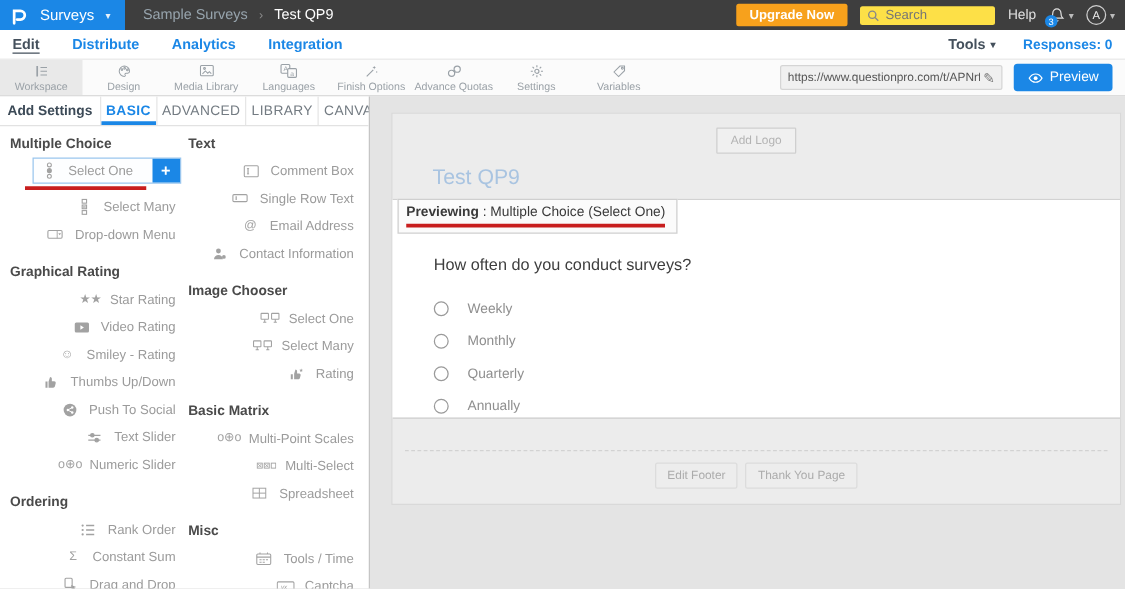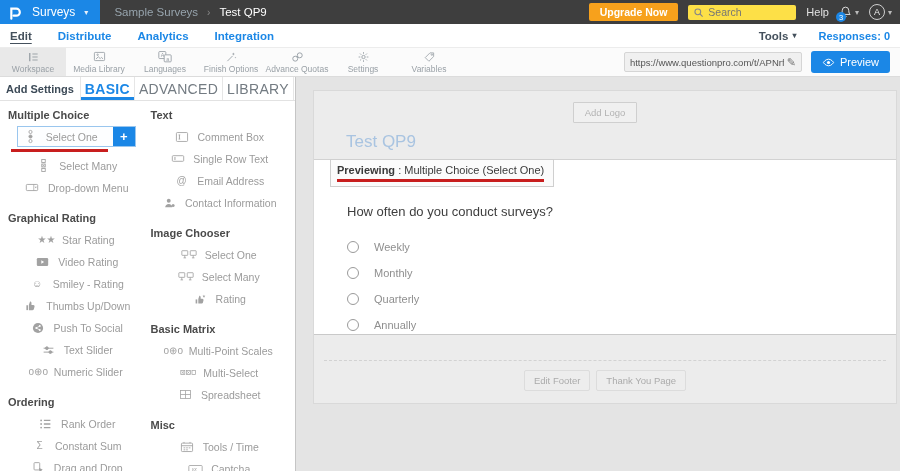--- a/index.html
+++ b/index.html
@@ -53,43 +53,43 @@
   .previewbtn { background:var(--accent); border:none; color:#fff; height:22px; padding:0 11px; border-radius:3px; font-size:11px; font-family:inherit; display:flex; align-items:center; gap:5px; cursor:pointer; }
 
   
   .content { flex:1; display:flex; overflow:hidden; }
 
   
   .panel { width:296px; background:#fff; border-right:1px solid #c5c5c5; display:flex; flex-direction:column; overflow:hidden; flex:0 0 auto; }
   .panel-head { height:24px; border-bottom:1px solid #e2e2e2; display:flex; align-items:stretch; flex:0 0 auto; }
   .panel-title { font-size:11px; font-weight:bold; color:#3c4a57; display:flex; align-items:center; padding:0 6px; white-space:nowrap; }
   .tabs { display:flex; flex:1; }
-  .tab { flex:1; display:flex; align-items:center; justify-content:center; font-size:14px; letter-spacing:.3px; color:#737b82; border-left:1px solid #e6e6e6; cursor:pointer; white-space:nowrap; padding:0 4px; }
+  .tab { flex:1; display:flex; align-items:center; justify-content:center; font-size:11px; letter-spacing:.3px; color:#737b82; border-left:1px solid #e6e6e6; cursor:pointer; white-space:nowrap; padding:0 4px; }
   .tab.active { color:var(--accent); font-weight:bold; box-shadow:inset 0 -3px 0 var(--accent); }
   .panel-close { width:22px; display:flex; align-items:center; justify-content:center; color:#555; font-size:13px; font-weight:bold; cursor:pointer; border-left:1px solid #e6e6e6; }
   .cols { display:flex; padding:5px 8px 16px 8px; gap:6px; overflow:hidden; }
   .col { width:50%; }
   .ghead { font-size:11px; font-weight:bold; color:#4a4a4a; margin:13px 0 5px 0; }
   .col .group:first-child .ghead { margin-top:3px; }
-  .items { display:flex; flex-direction:column; align-items:center; }
+  .items { display:flex; flex-direction:column; align-items:flex-end; }
   .qitem { display:flex; align-items:center; gap:7px; height:21px; margin-bottom:1px; color:#9b9b9b; font-size:10.5px; padding:0 4px; position:relative; cursor:pointer; white-space:nowrap; }
   .qicon { width:17px; display:flex; justify-content:center; align-items:center; color:#a2a2a2; font-size:10px; line-height:1; }
   .plus { display:none; }
   .qitem.selected { border:1px solid #9ac6ee; background:#fdfeff; padding-right:0; margin-bottom:8px; }
   .qitem.selected .plus { display:flex; align-items:center; justify-content:center; margin-left:8px; width:22px; height:19px; background:var(--accent); color:#fff; border:none; font-size:13px; font-weight:bold; cursor:pointer; }
   .qitem.selected::after { content:""; position:absolute; left:-7px; width:97px; top:100%; margin-top:3px; height:3px; background:var(--annotation-red); }
 
   
   .stage { flex:1; background:#e4e4e4; padding:13px 3px 0 17px; overflow:hidden; }
   .survey-panel { height:314px; background:#ececec; border:1px solid #d9d9d9; display:flex; flex-direction:column; }
   .addlogo-row { display:flex; justify-content:center; padding-top:11px; }
   .add-logo { background:#f0f0f0; border:1px solid #cfcfcf; color:#b3b3b3; font-size:9.5px; padding:4px 11px; cursor:pointer; font-family:inherit; border-radius:1px; }
   .survey-title { margin:9px 0 0 32px; color:#a9c4e1; font-size:17px; cursor:pointer; }
   .qcard { margin-top:7px; background:#fff; border-top:1px solid #d2d2d2; border-bottom:1px solid #c9c9c9; position:relative; height:176px; flex:0 0 auto; }
-  .preview-tab { position:absolute; top:-1px; left:16px; background:#fbfbfb; border:1px solid #cfcfcf; padding:4px 9px 4px 6px; font-size:11px; color:#3a3a3a; }
+  .preview-tab { position:absolute; top:-1px; left:4px; background:#fbfbfb; border:1px solid #cfcfcf; padding:4px 9px 4px 6px; font-size:11px; color:#3a3a3a; }
   .preview-tab b { font-weight:bold; }
   .annotation-line { height:3px; background:var(--annotation-red); margin-top:3px; }
   .question { padding:44px 0 0 33px; font-size:13px; color:#3e3e3e; cursor:pointer; }
   .options { margin:15px 0 0 33px; }
   .opt { display:flex; align-items:center; gap:15px; height:26px; cursor:pointer; }
   .radio { width:12px; height:12px; border:1px solid #9a9a9a; border-radius:50%; background:#fff; flex:0 0 auto; }
   .opt-label { font-size:11px; color:#8f8f8f; }
   .footer-zone { margin-top:auto; }
   .footer-rule { border-top:1px dashed #d2d2d2; margin:0 10px; }
   .footer-btns { display:flex; justify-content:center; gap:6px; padding:9px 0 12px 0; }
@@ -166,20 +166,31 @@
   <div class="tool active">
     <span class="ticon">
             <svg width="13" height="12" viewBox="0 0 16 16" stroke="currentColor" fill="none" stroke-width="1.3">
               <path d="M3 2.5v11" stroke-width="1.8"></path>
               <path d="M6.5 4h7M6.5 8h7M6.5 12h7"></path>
             </svg>
           </span>
     <span class="tlabel">Workspace</span>
   </div>
 
+  <div class="tool">
+    <span class="ticon">
+            <svg width="13" height="12" viewBox="0 0 16 16" stroke="currentColor" fill="none" stroke-width="1.1">
+              <path d="M8 2.5a5.5 5.5 0 1 0 0 11c1.1 0 1.3-.9.8-1.5-.5-.7-.1-1.8 1-1.9h1.8c1.3 0 1.9-.9 1.9-2A5.6 5.6 0 0 0 8 2.5z"></path>
+              <circle cx="5.4" cy="6.2" r=".9"></circle>
+              <circle cx="8.3" cy="4.9" r=".9"></circle>
+              <circle cx="11.2" cy="6.6" r=".9"></circle>
+            </svg>
+          </span>
+    <span class="tlabel">Design</span>
+  </div>
 
   <div class="tool">
     <span class="ticon">
             <svg width="13" height="11" viewBox="0 0 16 14" stroke="currentColor" fill="none" stroke-width="1.1">
               <rect x="1.5" y="1.8" width="13" height="10.4" rx="1"></rect>
               <path d="M3.5 10.3l3-3 2.4 2.4 1.6-1.6 2 2"></path>
               <circle cx="5.6" cy="4.8" r=".9"></circle>
             </svg>
           </span>
     <span class="tlabel">Media Library</span>

